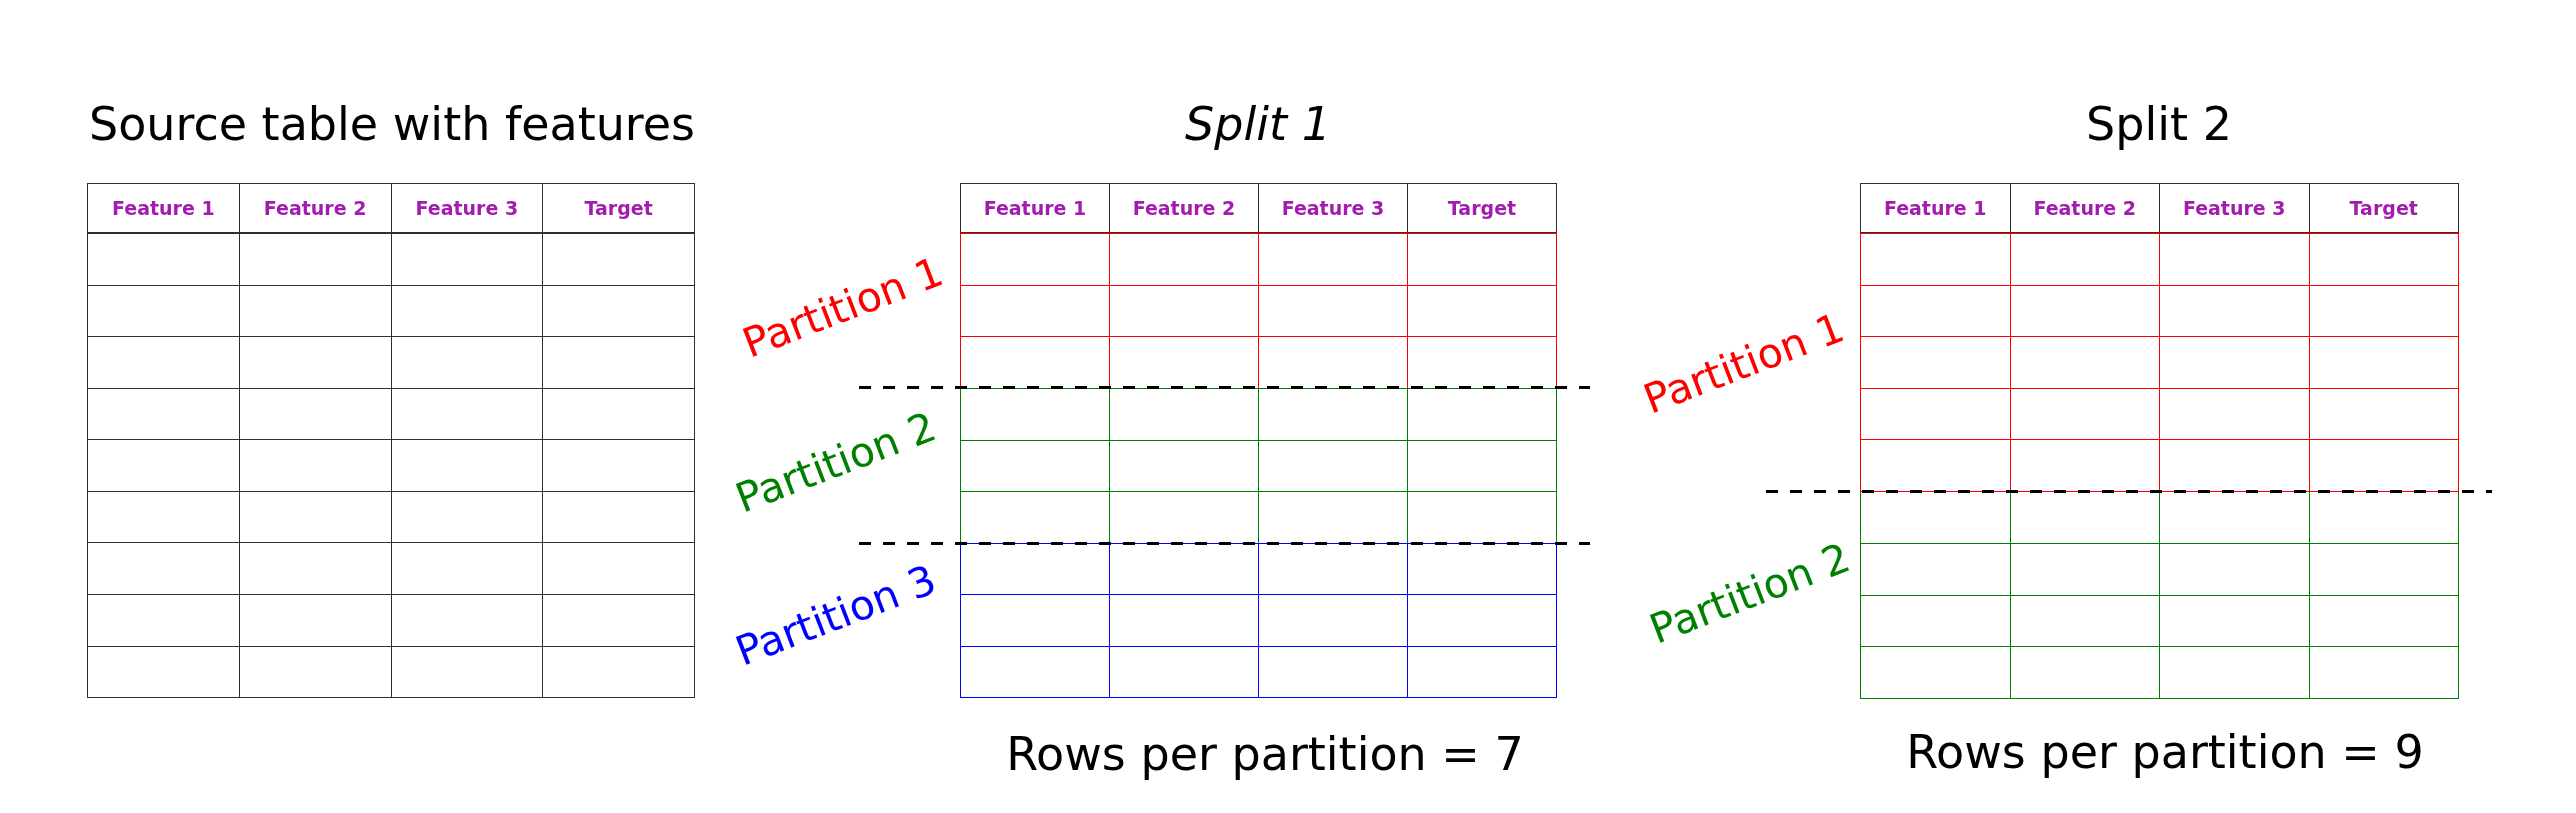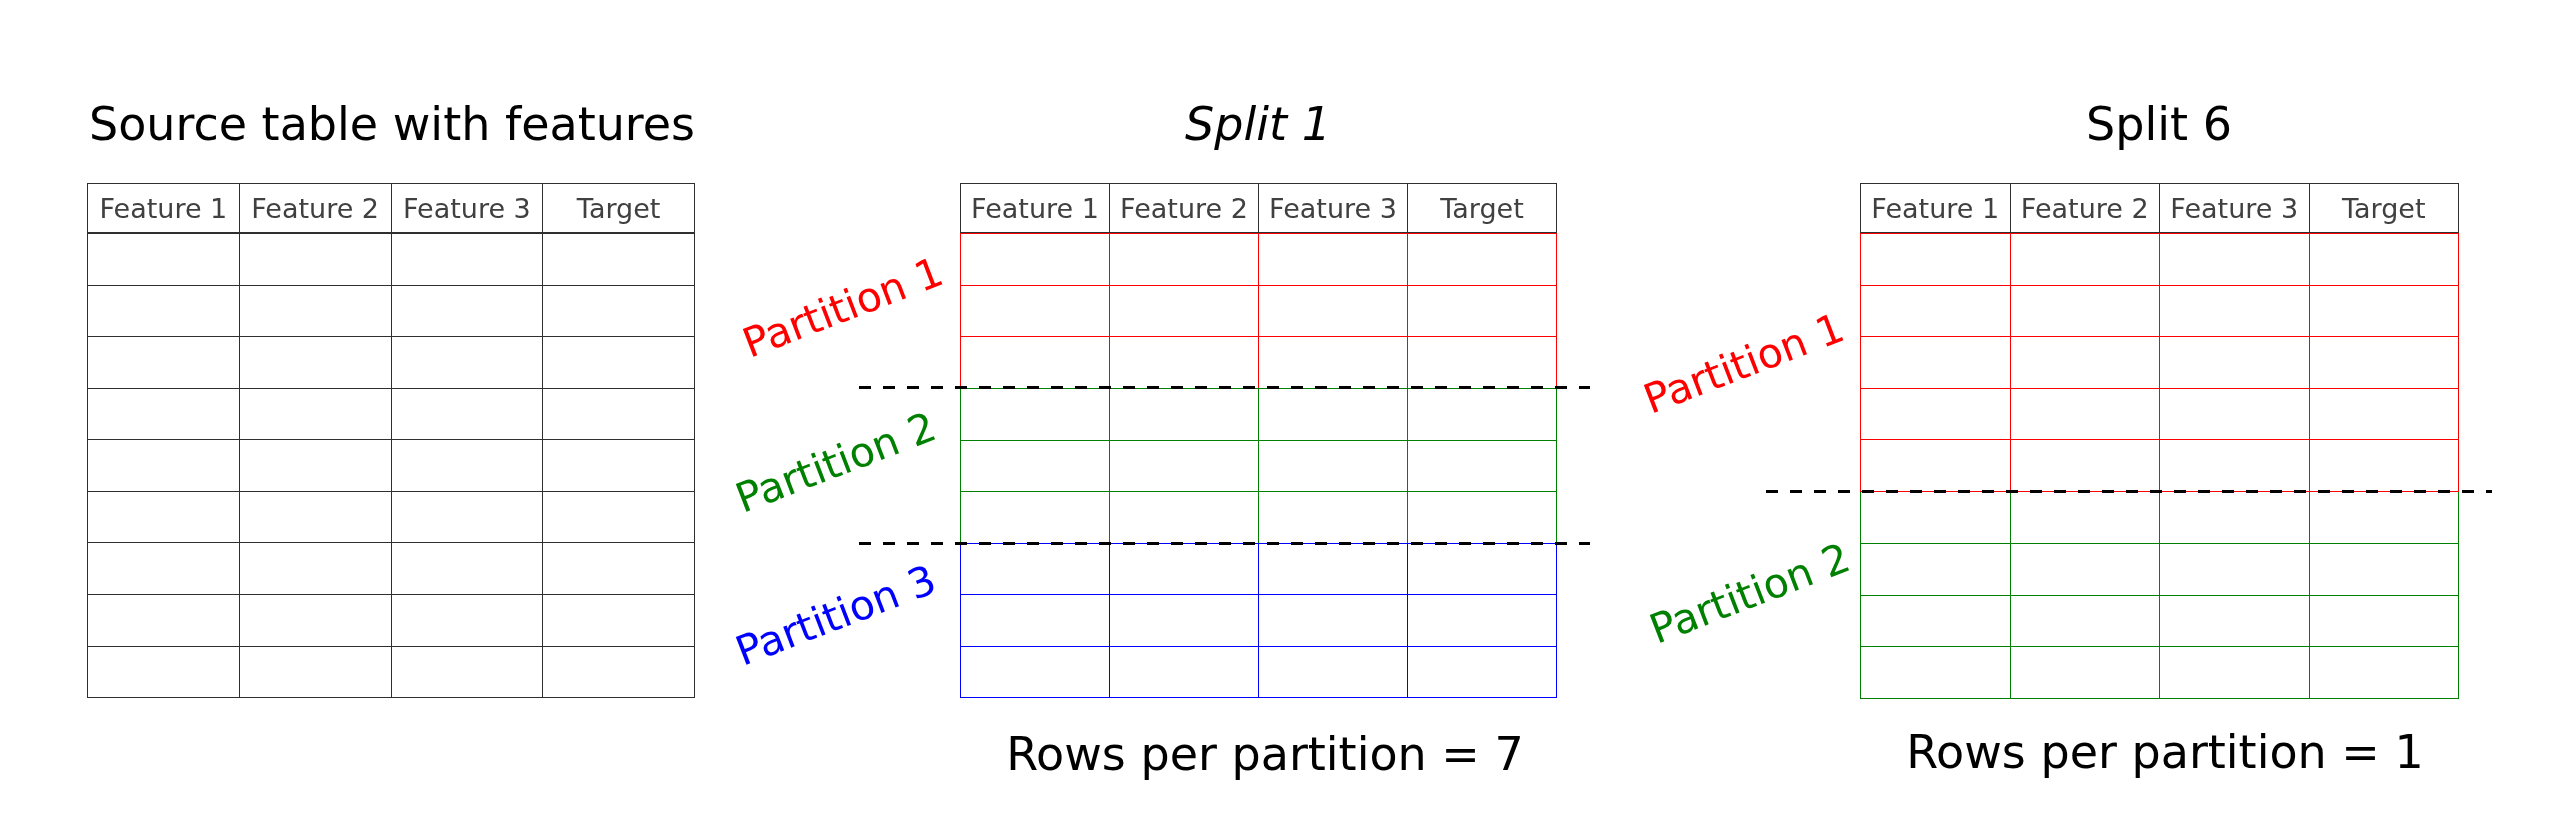--- a/index.html
+++ b/index.html
@@ -32,24 +32,25 @@
     box-sizing: border-box;
     border: 1.6px solid #2f2f2f;
     height: 50px;
     background: #ffffff;
   }
   .thead .cell {
     flex: 1 1 0;
     display: flex;
     align-items: center;
     justify-content: center;
-    font-size: 27px;
-    color: #404040;
+    font-size: 19px;
+    color: #a21caf;
     white-space: nowrap;
     box-sizing: border-box;
+    font-weight: bold;
   }
   .thead .cell + .cell {
     border-left: 1.6px solid #2f2f2f;
   }
   .band {
     display: flex;
     flex-direction: column;
     box-sizing: border-box;
     border-left: 1.6px solid;
     border-right: 1.6px solid;
@@ -220,21 +221,21 @@
           <div class="cell"></div>
         </div>
       </div>
     </div>
     <div class="caption" style="left: 1265px; top: 754px;">Rows per partition = 7</div>
     <div class="plabel" style="color: rgb(255, 0, 0); left: 843px; top: 308px;">Partition 1</div>
     <div class="plabel" style="color: rgb(0, 128, 0); left: 836px; top: 463px;">Partition 2</div>
     <div class="plabel" style="color: rgb(0, 0, 255); left: 836px; top: 616px;">Partition 3</div>
     <div class="dash" style="left: 859px; top: 386px; width: 731px;"></div>
     <div class="dash" style="left: 859px; top: 542px; width: 731px;"></div>
-    <div class="title" style="left: 2159px; top: 124px;">Split 6</div>
+    <div class="title" style="left: 2159px; top: 124px;">Split 2</div>
     <div class="tbl" style="left: 1860px; top: 183px; width: 599px;">
       <div class="thead">
         <div class="cell">Feature 1</div>
         <div class="cell">Feature 2</div>
         <div class="cell">Feature 3</div>
         <div class="cell">Target</div>
       </div>
       <div class="band bt bb" style="color: rgb(255, 0, 0); height: 259px;">
         <div class="row">
           <div class="cell"></div>
@@ -287,18 +288,18 @@
           <div class="cell"></div>
         </div>
         <div class="row">
           <div class="cell"></div>
           <div class="cell"></div>
           <div class="cell"></div>
           <div class="cell"></div>
         </div>
       </div>
     </div>
-    <div class="caption" style="left: 2165px; top: 752px;">Rows per partition = 1</div>
+    <div class="caption" style="left: 2165px; top: 752px;">Rows per partition = 9</div>
     <div class="plabel" style="color: rgb(255, 0, 0); left: 1744px; top: 364px;">Partition 1</div>
     <div class="plabel" style="color: rgb(0, 128, 0); left: 1750px; top: 594px;">Partition 2</div>
     <div class="dash" style="left: 1766px; top: 490px; width: 726px;"></div>
   </div>
 
 
 </body></html>

